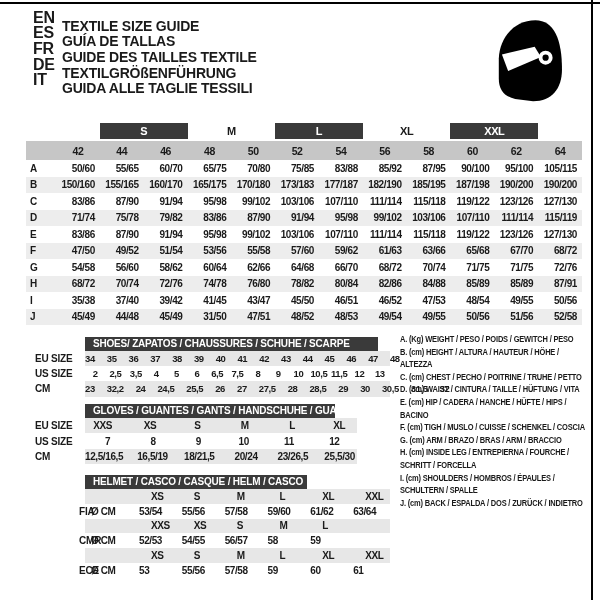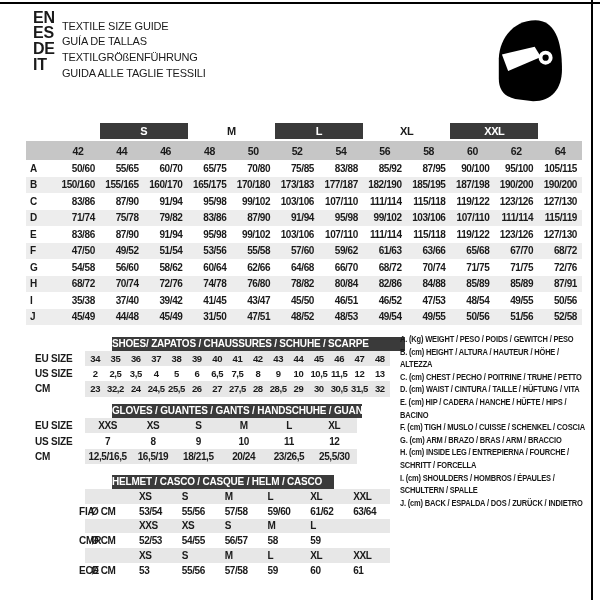--- a/index.html
+++ b/index.html
@@ -7,21 +7,21 @@
     position:relative;width:600px;height:600px;background:#ffffff;overflow:hidden;
     font-family:"Liberation Sans", sans-serif;color:#1a1a1a;letter-spacing:-0.2px;
   }
   .top-rule{position:absolute;left:0;top:2px;width:600px;height:2px;background:#000;}
   .right-rule{position:absolute;left:591px;top:0;width:2px;height:600px;background:#000;}
 
   
   .lang-block{position:absolute;left:33px;top:10px;}
   .lang-row{display:flex;height:15.6px;align-items:center;}
   .lang-code{width:29px;font-weight:700;font-size:16px;}
-  .lang-text{font-weight:400;font-size:11px;margin-top:16px;}
+  .lang-text{font-weight:700;font-size:14px;margin-top:16px;}
 
   
   .helmet-wrap{position:absolute;left:491px;top:14px;width:78px;height:92px;}
   .helmet-wrap svg{width:100%;height:100%;}
 
   
   .mtable{position:absolute;left:26px;top:123px;width:556px;font-size:10px;font-weight:700;letter-spacing:-0.4px;}
   .mrow{display:grid;grid-template-columns:30px repeat(12,1fr);}
   .band-row{height:18px;}
   .band{height:16px;display:flex;align-items:center;justify-content:center;font-size:11px;}
@@ -29,26 +29,26 @@
   .band.light{color:#1a1a1a;}
   .head-row{height:19px;background:#c6c6c6;align-items:center;}
   .mhead{text-align:center;font-size:10.5px;}
   .data-row{height:16.5px;align-items:center;}
   .data-row.stripe{background:#ededed;}
   .mlabel{padding-left:4px;text-align:left;}
   .mval{text-align:right;padding-right:5px;}
 
   
   .bar{position:absolute;height:14px;background:#3a3a3a;color:#fff;font-weight:700;
-       font-size:10px;line-height:14px;padding-left:0;box-sizing:border-box;white-space:nowrap;overflow:hidden;margin-left:27px;}
+       font-size:10px;line-height:14px;padding-left:8px;box-sizing:border-box;white-space:nowrap;overflow:hidden;}
   .label-stack{position:absolute;left:35px;font-weight:700;font-size:10px;}
   .label-stack .lrow{display:flex;align-items:center;}
   .stable{position:absolute;font-weight:700;letter-spacing:-0.4px;}
   .srow{display:grid;align-items:center;text-align:center;}
-  .gray{background:#e7e7e7;}
+  .gray{background:#e7e7e7;gap:12px;}
 
   .shoes-bar{left:85px;top:337px;width:293px;}
   .shoes-labels{top:351px;}
   .shoes-labels .lrow{height:15.2px;}
   .shoes-table{left:85px;top:351px;width:305px;font-size:9.5px;}
   .shoes-table .srow{grid-template-columns:repeat(15,1fr);height:15.2px;}
 
   .gloves-bar{left:85px;top:404px;width:250px;}
   .gloves-labels{top:418px;}
   .gloves-labels .lrow{height:15.4px;}
@@ -74,20 +74,24 @@
   <div class="right-rule"></div>
 
   <div class="lang-block">
       <div class="lang-row">
         <div class="lang-code">EN</div>
         <div class="lang-text">TEXTILE SIZE GUIDE</div>
       </div>
       <div class="lang-row">
         <div class="lang-code">ES</div>
         <div class="lang-text">GUÍA DE TALLAS</div>
+      </div>
+      <div class="lang-row">
+        <div class="lang-code">FR</div>
+        <div class="lang-text">GUIDE DES TAILLES TEXTILE</div>
       </div>
       <div class="lang-row">
         <div class="lang-code">DE</div>
         <div class="lang-text">TEXTILGRÖßENFÜHRUNG</div>
       </div>
       <div class="lang-row">
         <div class="lang-code">IT</div>
         <div class="lang-text">GUIDA ALLE TAGLIE TESSILI</div>
       </div>
     </div>

